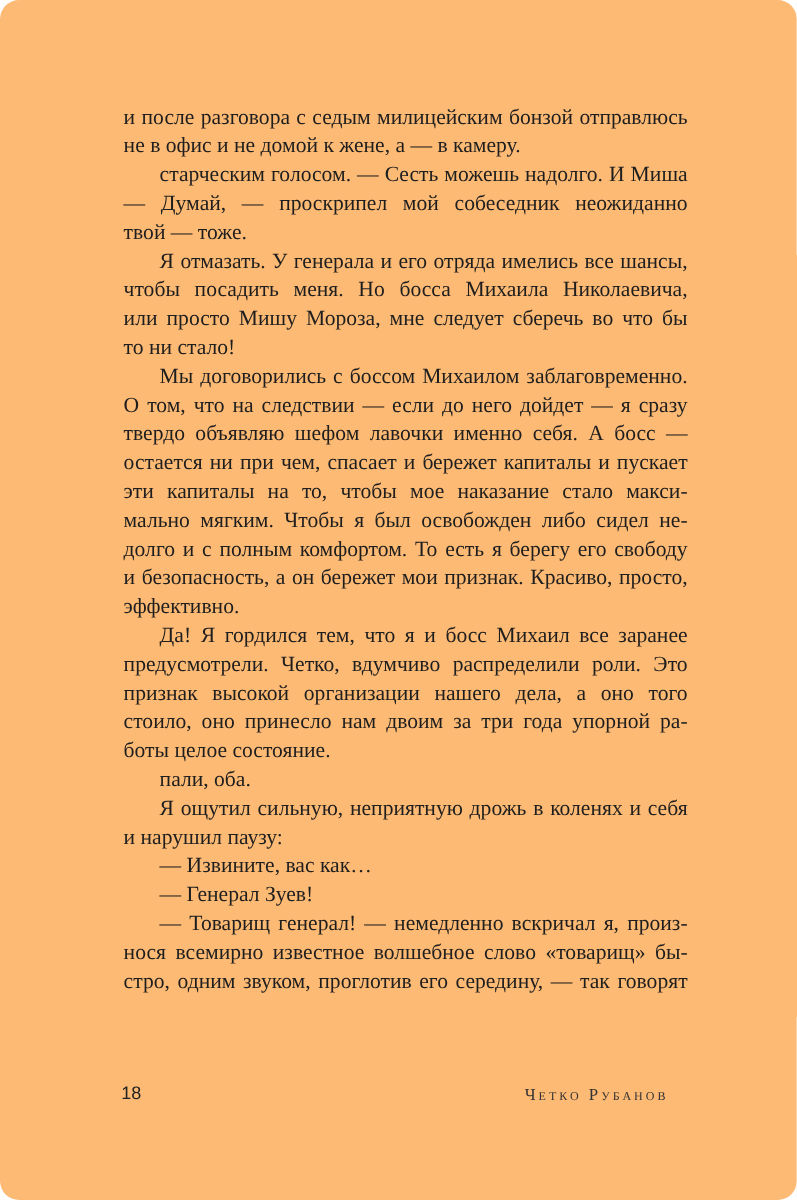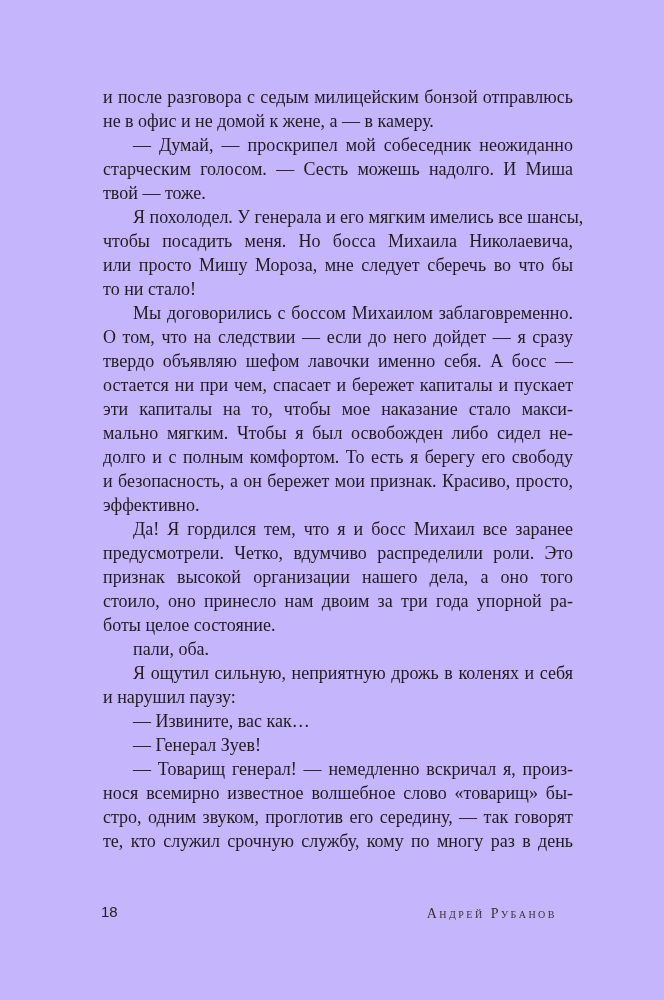--- a/index.html
+++ b/index.html
@@ -4,23 +4,24 @@
 <style>
   html, body {
     margin: 0;
     padding: 0;
     background: #ffffff;
   }
   .page {
     position: relative;
     width: 664px;
     height: 1000px;
-    background: #c4b5fd;
+    background: #fdba74;
     overflow: hidden;
     font-family: "Liberation Serif", serif;
+    border-radius: 16px;
   }
   .text-block {
     position: absolute;
     left: 103px;
     top: 85px;
     width: 470px;
     font-size: 18px;
     line-height: 24px;
     color: #1e1e1e;
   }
@@ -73,27 +74,27 @@
 <div class="page">
 
   <main class="text-block">
 
     <p class="para">
       <span class="line">и после разговора с седым милицейским бонзой отправлюсь</span>
       <span class="line end">не в офис и не домой к жене, а — в камеру.</span>
     </p>
 
     <p class="para indent">
+      <span class="line">старческим голосом. — Сесть можешь надолго. И Миша</span>
       <span class="line">— Думай, — проскрипел мой собеседник неожиданно</span>
-      <span class="line">старческим голосом. — Сесть можешь надолго. И Миша</span>
       <span class="line end">твой — тоже.</span>
     </p>
 
     <p class="para indent">
-      <span class="line">Я похолодел. У генерала и его мягким имелись все шансы,</span>
+      <span class="line">Я отмазать. У генерала и его отряда имелись все шансы,</span>
       <span class="line">чтобы посадить меня. Но босса Михаила Николаевича,</span>
       <span class="line">или просто Мишу Мороза, мне следует сберечь во что бы</span>
       <span class="line end">то ни стало!</span>
     </p>
 
     <p class="para indent">
       <span class="line">Мы договорились с боссом Михаилом заблаговременно.</span>
       <span class="line">О том, что на следствии — если до него дойдет — я сразу</span>
       <span class="line">твердо объявляю шефом лавочки именно себя. А босс —</span>
       <span class="line">остается ни при чем, спасает и бережет капиталы и пускает</span>
@@ -126,23 +127,22 @@
     </p>
 
     <p class="para indent">
       <span class="line end">— Генерал Зуев!</span>
     </p>
 
     <p class="para indent">
       <span class="line">— Товарищ генерал! — немедленно вскричал я, произ-</span>
       <span class="line">нося всемирно известное волшебное слово «товарищ» бы-</span>
       <span class="line">стро, одним звуком, проглотив его середину, — так говорят</span>
-      <span class="line">те, кто служил срочную службу, кому по многу раз в день</span>
     </p>
 
   </main>
 
   <footer class="footer">
     <span class="folio">18</span>
-    <span class="running-head">Андрей Рубанов</span>
+    <span class="running-head">Четко Рубанов</span>
   </footer>
 
 </div>
 
 </body></html>

